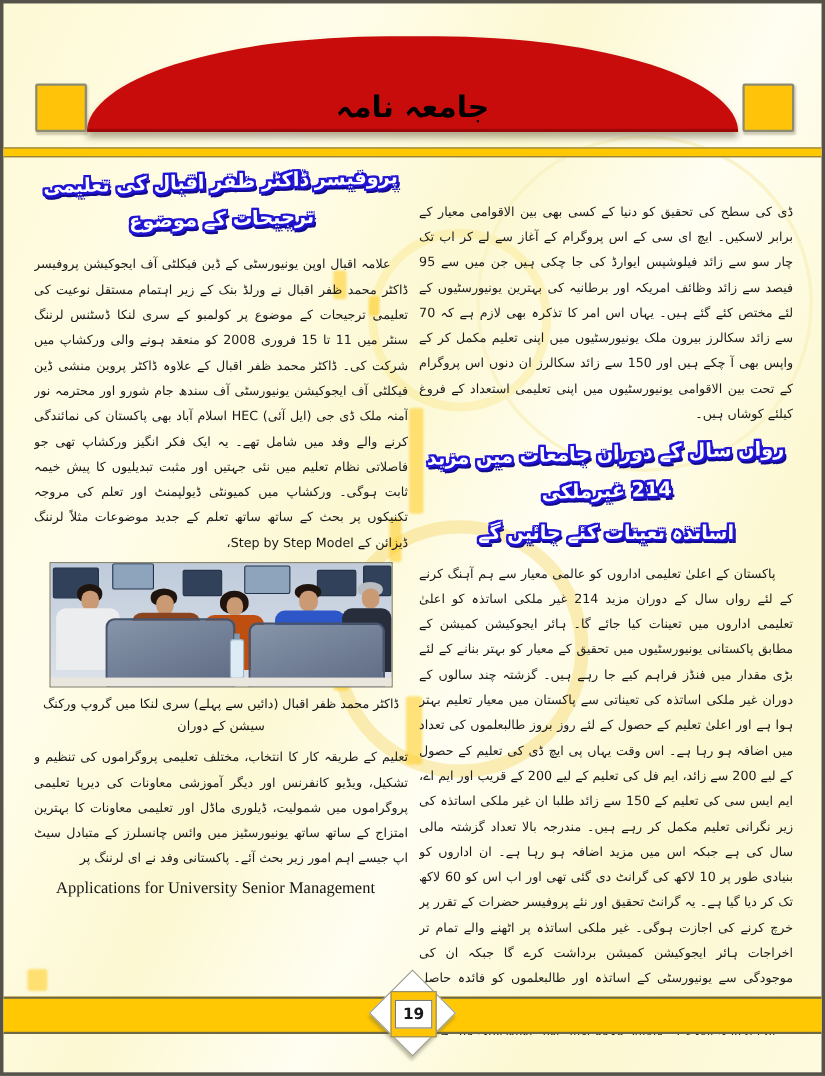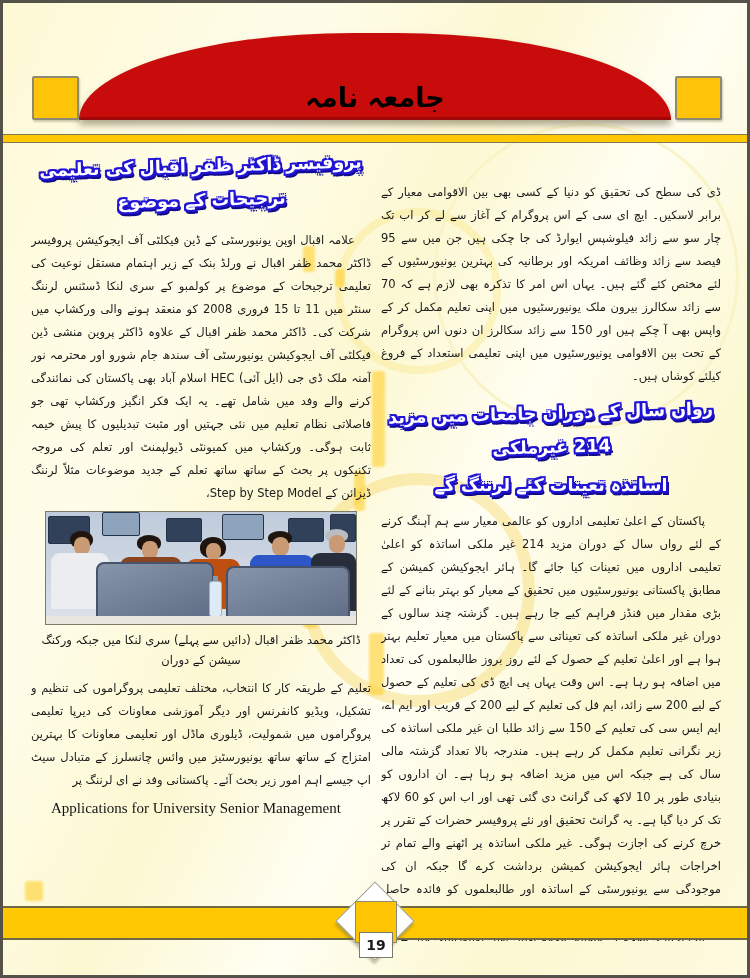--- a/index.html
+++ b/index.html
@@ -59,21 +59,21 @@
   .fm{background:linear-gradient(160deg,#8795aa,#5d6a83);border:2px solid #46536b;border-radius:8px 8px 4px 4px;}
   .desk{background:#e9e7dd;}
   .bottle{background:#dcebf4;border:1px solid #9cb3c4;border-radius:3px;}
   .cap{background:#7f9ab0;}
   .mic{background:#2b2b2b;transform:rotate(18deg);}
   
   .bottom-band{position:absolute;z-index:3;left:0;top:903px;width:100%;height:30px;background:#ffc803;border-top:2px solid #6f6a45;border-bottom:2px solid #6f6a45;}
   .ornament{position:absolute;z-index:4;left:344px;top:890px;width:56px;height:56px;}
   .diamond{position:absolute;left:0;top:0;width:54px;height:54px;background:#fff;border:1px solid #9a9a88;transform:rotate(45deg);box-shadow:2px 3px 3px rgba(100,95,70,.4);}
   .inner-gold{position:absolute;left:8px;top:8px;width:40px;height:40px;background:#ffc403;border:1px solid #8d8a72;}
-  .num-box{position:absolute;left:12px;top:16px;width:32px;height:24px;background:#fff;border:1px solid #7a7a6a;display:flex;align-items:center;justify-content:center;font-size:14px;font-weight:bold;color:#1a1a1a;margin-top:23px;}
+  .num-box{position:absolute;left:12px;top:16px;width:32px;height:24px;background:#fff;border:1px solid #7a7a6a;display:flex;align-items:center;justify-content:center;font-size:14px;font-weight:bold;color:#1a1a1a;}
 </style>
 </head>
 <body>
 
 <div class="page">
 
   <div class="wm wm-ring r1"></div>
   <div class="wm wm-ring r2"></div>
   <div class="wm wm-ring r3"></div>
   <div class="wm wm-patch" style="left:300px;top:243px;width:12px;height:26px;"></div>
@@ -126,33 +126,33 @@
         <div class="body" style="left:265px;top:41px;width:45px;height:58px;background:#272d3a;"></div>
 
         <div class="mic" style="left:118px;top:50px;width:2px;height:44px;"></div>
         <div class="fm" style="left:50px;top:50px;width:114px;height:60px;"></div>
         <div class="fm" style="left:180px;top:54px;width:120px;height:58px;"></div>
         <div class="cap" style="left:167px;top:64px;width:5px;height:6px;"></div>
         <div class="bottle" style="left:163px;top:69px;width:11px;height:34px;"></div>
         <div class="desk" style="left:0;top:104px;width:310px;height:8px;"></div>
       </div>
     </div>
-    <div class="caption">ڈاکٹر محمد ظفر اقبال (دائیں سے پہلے) سری لنکا میں جبکہ ورکنگ سیشن کے دوران</div>
+    <div class="caption">ڈاکٹر محمد ظفر اقبال (دائیں سے پہلے) سری لنکا میں گروپ ورکنگ سیشن کے دوران</div>
 
     <p class="urdu" style="margin:0;">تعلیم کے طریقہ کار کا انتخاب، مختلف تعلیمی پروگراموں کی تنظیم و تشکیل، ویڈیو کانفرنس اور دیگر آموزشی معاونات کی دیرپا تعلیمی پروگراموں میں شمولیت، ڈیلوری ماڈل اور تعلیمی معاونات کا بہترین امتزاج کے ساتھ ساتھ یونیورسٹیز میں وائس چانسلرز کے متبادل سیٹ اپ جیسے اہم امور زیر بحث آئے۔ پاکستانی وفد نے ای لرننگ پر</p>
     <div class="english">Applications for University Senior Management</div>
 
   </div>
 
   <div class="col col-right">
     <p class="urdu" style="margin:0;">ڈی کی سطح کی تحقیق کو دنیا کے کسی بھی بین الاقوامی معیار کے برابر لاسکیں۔ ایچ ای سی کے اس پروگرام کے آغاز سے لے کر اب تک چار سو سے زائد فیلوشپس ایوارڈ کی جا چکی ہیں جن میں سے 95 فیصد سے زائد وظائف امریکہ اور برطانیہ کی بہترین یونیورسٹیوں کے لئے مختص کئے گئے ہیں۔ یہاں اس امر کا تذکرہ بھی لازم ہے کہ 70 سے زائد سکالرز بیرون ملک یونیورسٹیوں میں اپنی تعلیم مکمل کر کے واپس بھی آ چکے ہیں اور 150 سے زائد سکالرز ان دنوں اس پروگرام کے تحت بین الاقوامی یونیورسٹیوں میں اپنی تعلیمی استعداد کے فروغ کیلئے کوشاں ہیں۔</p>
     <div style="height:8px;"></div>
     <div class="headline tilt">رواں سال کے دوران جامعات میں مزید 214 غیرملکی</div>
     <div class="hl-gap"></div>
-    <div class="headline">اساتذہ تعینات کئے لرننگ گے</div>
+    <div class="headline">اساتذہ تعینات کئے جائیں گے</div>
     <p class="urdu ind" style="margin:8px 0 0;">پاکستان کے اعلیٰ تعلیمی اداروں کو عالمی معیار سے ہم آہنگ کرنے کے لئے رواں سال کے دوران مزید 214 غیر ملکی اساتذہ کو اعلیٰ تعلیمی اداروں میں تعینات کیا جائے گا۔ ہائر ایجوکیشن کمیشن کے مطابق پاکستانی یونیورسٹیوں میں تحقیق کے معیار کو بہتر بنانے کے لئے بڑی مقدار میں فنڈز فراہم کیے جا رہے ہیں۔ گزشتہ چند سالوں کے دوران غیر ملکی اساتذہ کی تعیناتی سے پاکستان میں معیار تعلیم بہتر ہوا ہے اور اعلیٰ تعلیم کے حصول کے لئے روز بروز طالبعلموں کی تعداد میں اضافہ ہو رہا ہے۔ اس وقت یہاں پی ایچ ڈی کی تعلیم کے حصول کے لیے 200 سے زائد، ایم فل کی تعلیم کے لیے 200 کے قریب اور ایم اے، ایم ایس سی کی تعلیم کے 150 سے زائد طلبا ان غیر ملکی اساتذہ کی زیر نگرانی تعلیم مکمل کر رہے ہیں۔ مندرجہ بالا تعداد گزشتہ مالی سال کی ہے جبکہ اس میں مزید اضافہ ہو رہا ہے۔ ان اداروں کو بنیادی طور پر 10 لاکھ کی گرانٹ دی گئی تھی اور اب اس کو 60 لاکھ تک کر دیا گیا ہے۔ یہ گرانٹ تحقیق اور نئے پروفیسر حضرات کے تقرر پر خرچ کرنے کی اجازت ہوگی۔ غیر ملکی اساتذہ پر اٹھنے والے تمام تر اخراجات ہائر ایجوکیشن کمیشن برداشت کرے گا جبکہ ان کی موجودگی سے یونیورسٹی کے اساتذہ اور طالبعلموں کو فائدہ حاصل ہوگا۔</p>
     <p class="urdu ind" style="margin:4px 0 0;">ایک اخباری اطلاع کے مطابق علامہ اقبال اوپن یونیورسٹی میں 4 غیر ملکی پروفیسرز تعینات کئے جائیں گے۔</p>
   </div>
 
   <div class="bottom-band"></div>
   <div class="ornament">
     <div class="diamond"></div>
     <div class="inner-gold"></div>
     <div class="num-box">19</div>
   </div>

